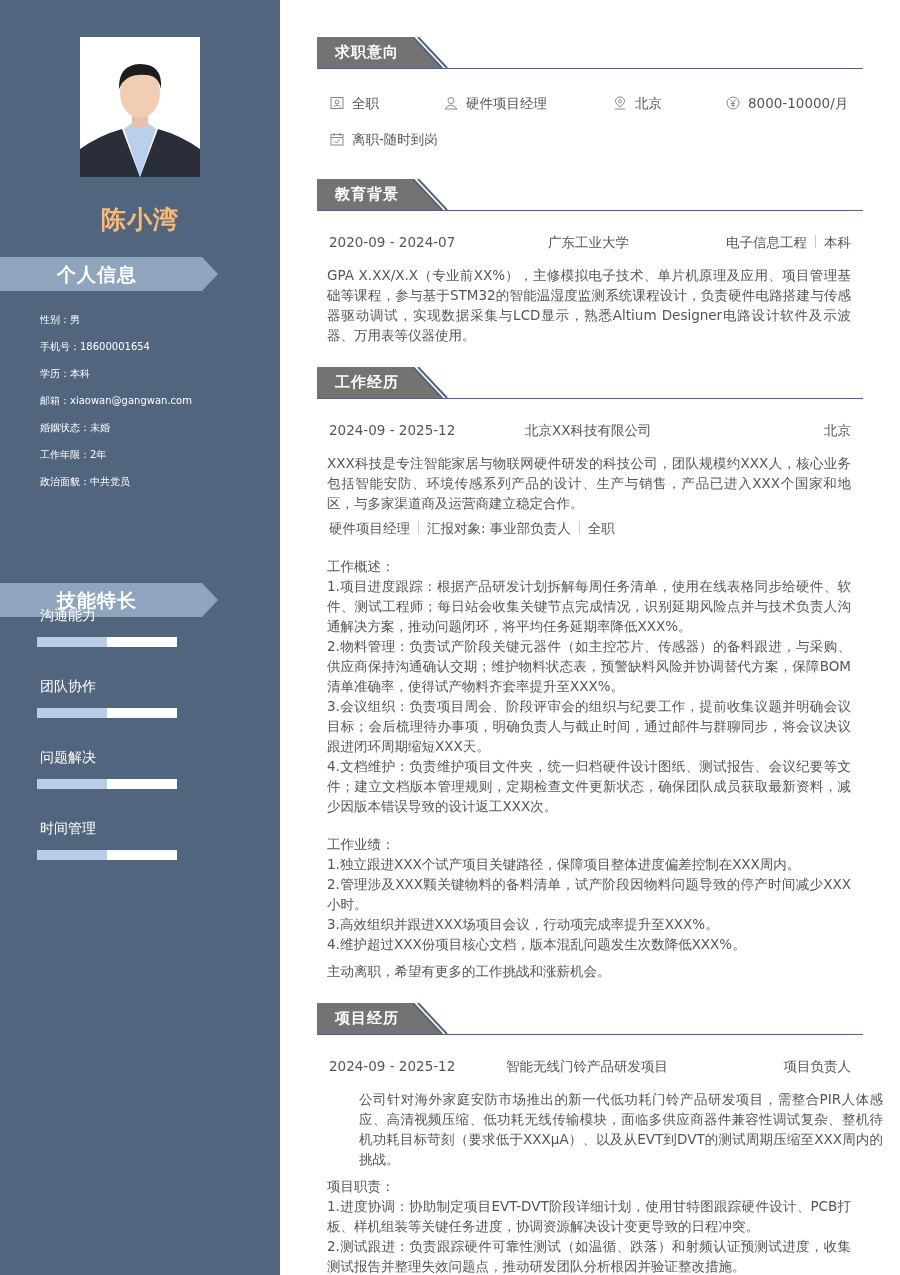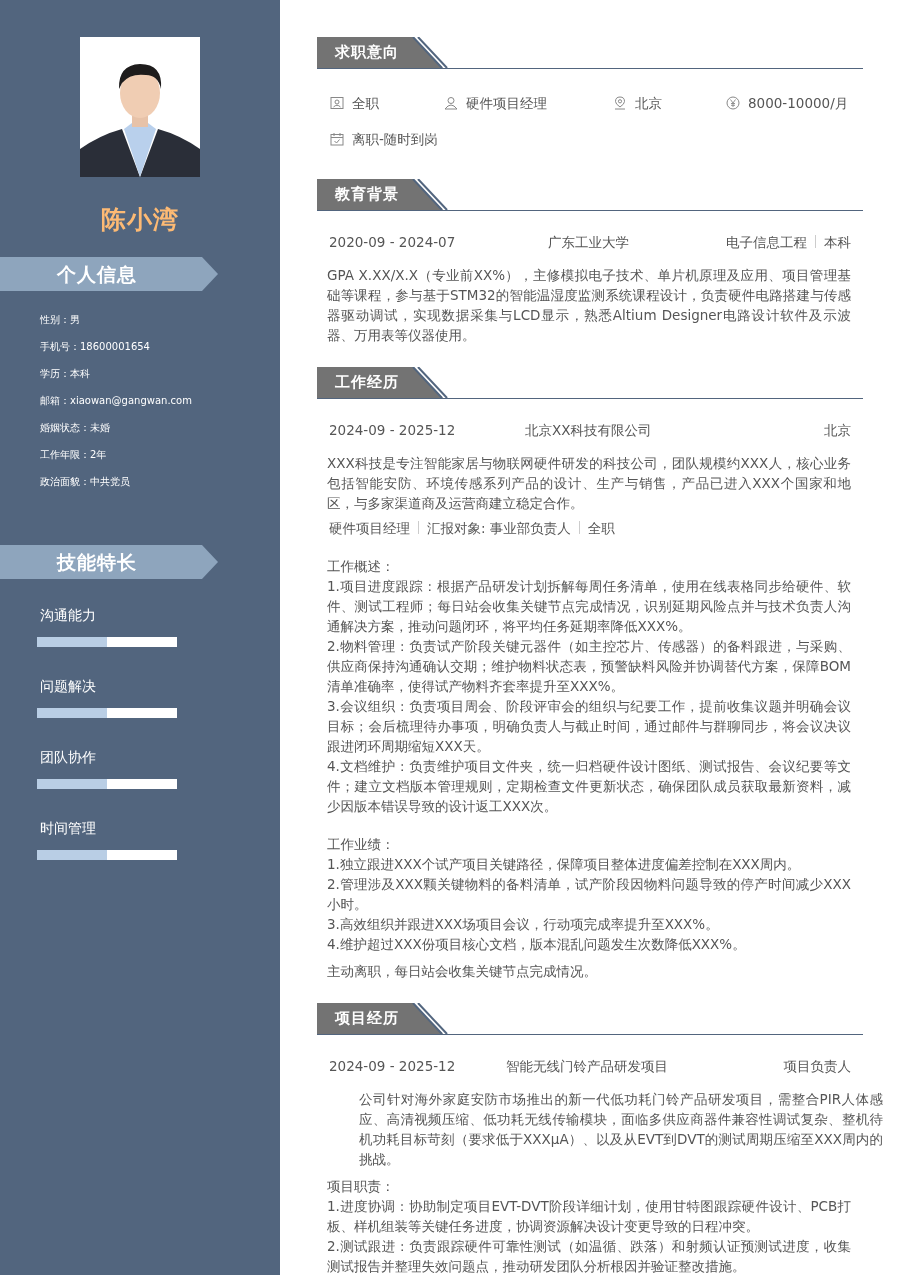--- a/index.html
+++ b/index.html
@@ -64,38 +64,38 @@
   <div class="info-list">
     <div class="row">性别：男</div>
     <div class="row">手机号：18600001654</div>
     <div class="row">学历：本科</div>
     <div class="row">邮箱：xiaowan@gangwan.com</div>
     <div class="row">婚姻状态：未婚</div>
     <div class="row">工作年限：2年</div>
     <div class="row">政治面貌：中共党员</div>
   </div>
 
-  <div class="side-banner" style="top:545px;">
+  <div class="side-banner" style="top:583px;">
     <span>技能特长</span>
   </div>
   <div class="skills">
     <div class="skill">
       <div class="label">沟通能力</div>
       <div class="bar">
           <div class="fill" style="width:50%"></div>
         </div>
     </div>
     <div class="skill">
+      <div class="label">团队协作</div>
+      <div class="bar">
+          <div class="fill" style="width:50%"></div>
+        </div>
+    </div>
+    <div class="skill">
       <div class="label">问题解决</div>
-      <div class="bar">
-          <div class="fill" style="width:50%"></div>
-        </div>
-    </div>
-    <div class="skill">
-      <div class="label">团队协作</div>
       <div class="bar">
           <div class="fill" style="width:50%"></div>
         </div>
     </div>
     <div class="skill">
       <div class="label">时间管理</div>
       <div class="bar">
           <div class="fill" style="width:50%"></div>
         </div>
     </div>
@@ -194,21 +194,21 @@
     <div>3.会议组织：负责项目周会、阶段评审会的组织与纪要工作，提前收集议题并明确会议目标；会后梳理待办事项，明确负责人与截止时间，通过邮件与群聊同步，将会议决议跟进闭环周期缩短XXX天。</div>
     <div>4.文档维护：负责维护项目文件夹，统一归档硬件设计图纸、测试报告、会议纪要等文件；建立文档版本管理规则，定期检查文件更新状态，确保团队成员获取最新资料，减少因版本错误导致的设计返工XXX次。</div>
   </div>
   <div class="para" style="top:834px;">
     <div>工作业绩：</div>
     <div>1.独立跟进XXX个试产项目关键路径，保障项目整体进度偏差控制在XXX周内。</div>
     <div>2.管理涉及XXX颗关键物料的备料清单，试产阶段因物料问题导致的停产时间减少XXX小时。</div>
     <div>3.高效组织并跟进XXX场项目会议，行动项完成率提升至XXX%。</div>
     <div>4.维护超过XXX份项目核心文档，版本混乱问题发生次数降低XXX%。</div>
   </div>
-  <div class="para" style="top:961px;">主动离职，每日站会收集关键节点完成情况。</div>
+  <div class="para" style="top:961px;">主动离职，希望有更多的工作挑战和涨薪机会。</div>
 
   <div class="sec-head" style="top:1003px;">
     <div class="tab">
         <span>项目经历</span>
       </div>
     <svg class="stripes" viewBox="0 0 40 31">
       <line x1="4" y1="0" x2="33" y2="31" stroke="#52657e" stroke-width="2"></line>
       <line x1="9" y1="0" x2="38" y2="31" stroke="#52657e" stroke-width="2"></line>
     </svg>
     <div class="line"></div>

